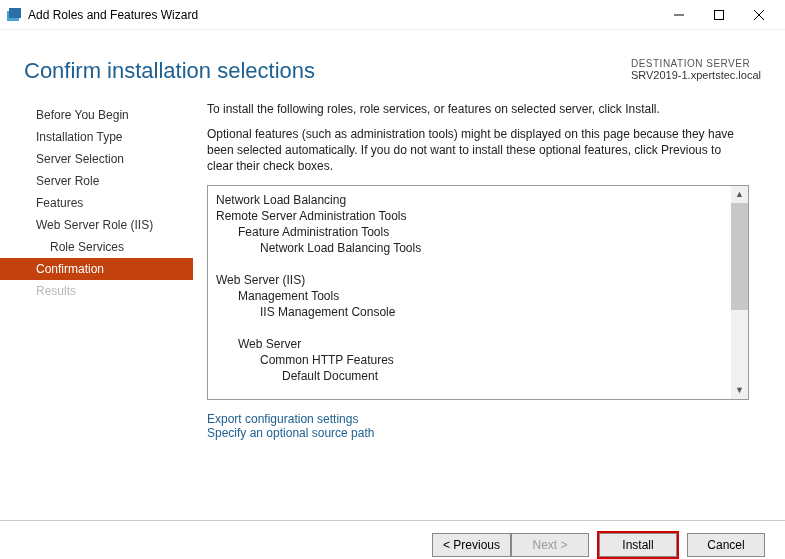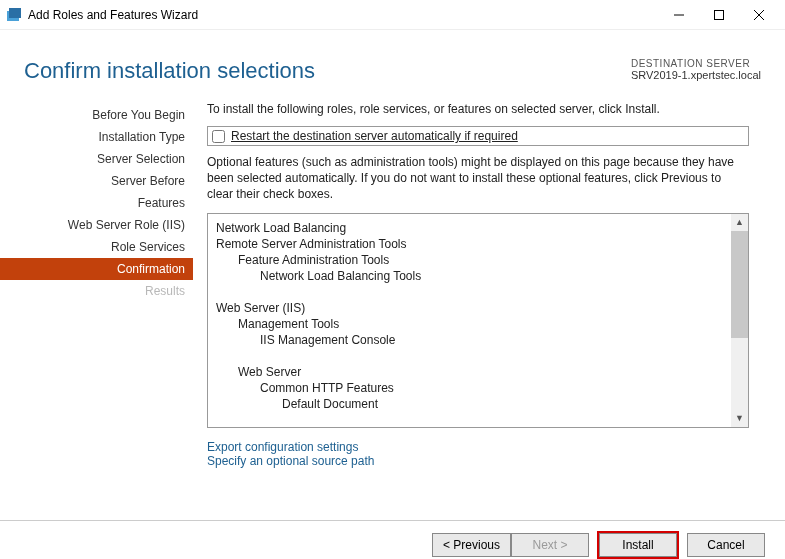--- a/index.html
+++ b/index.html
@@ -64,21 +64,20 @@
   .sidebar {
     width: 193px;
     padding-top: 14px;
   }
   .sb-item {
     padding: 4px 8px 4px 36px;
     font-size: 12px;
     color: #333;
     cursor: pointer;
     white-space: nowrap;
-    text-align: right;
   }
   .sb-item.sub { padding-left: 50px; }
   .sb-item.selected {
     background: #c2410c;
     color: #fff;
   }
   .sb-item.disabled { color: #b8b8b8; cursor: default;}
 
   .main {
     flex: 1;
@@ -184,33 +183,29 @@
     <div class="dest-label">DESTINATION SERVER</div>
     <div class="dest-value">SRV2019-1.xpertstec.local</div>
   </div>
 </div>
 
 <div class="content">
   <div class="sidebar" id="sidebar">
       <div class="sb-item">Before You Begin</div>
       <div class="sb-item">Installation Type</div>
       <div class="sb-item">Server Selection</div>
-      <div class="sb-item">Server Before</div>
+      <div class="sb-item">Server Role</div>
       <div class="sb-item">Features</div>
       <div class="sb-item">Web Server Role (IIS)</div>
       <div class="sb-item sub">Role Services</div>
       <div class="sb-item selected">Confirmation</div>
       <div class="sb-item disabled">Results</div>
     </div>
   <div class="main">
     <div class="intro">To install the following roles, role services, or features on selected server, click Install.</div>
-    <div class="checkbox-row">
-      <input type="checkbox" id="cb-restart" style="">
-      <label for="cb-restart" class="checkbox-label">Restart the destination server automatically if required</label>
-    </div>
     <div class="optional-note">Optional features (such as administration tools) might be displayed on this page because they have been selected automatically. If you do not want to install these optional features, click Previous to clear their check boxes.</div>
     <div class="listbox">
       <div class="listbox-inner" id="features-list">
           <div class="lb-item">Network Load Balancing</div>
           <div class="lb-item">Remote Server Administration Tools</div>
           <div class="lb-item ind1">Feature Administration Tools</div>
           <div class="lb-item ind2">Network Load Balancing Tools</div>
           <div class="lb-item">&nbsp;</div>
           <div class="lb-item">Web Server (IIS)</div>
           <div class="lb-item ind1">Management Tools</div>

